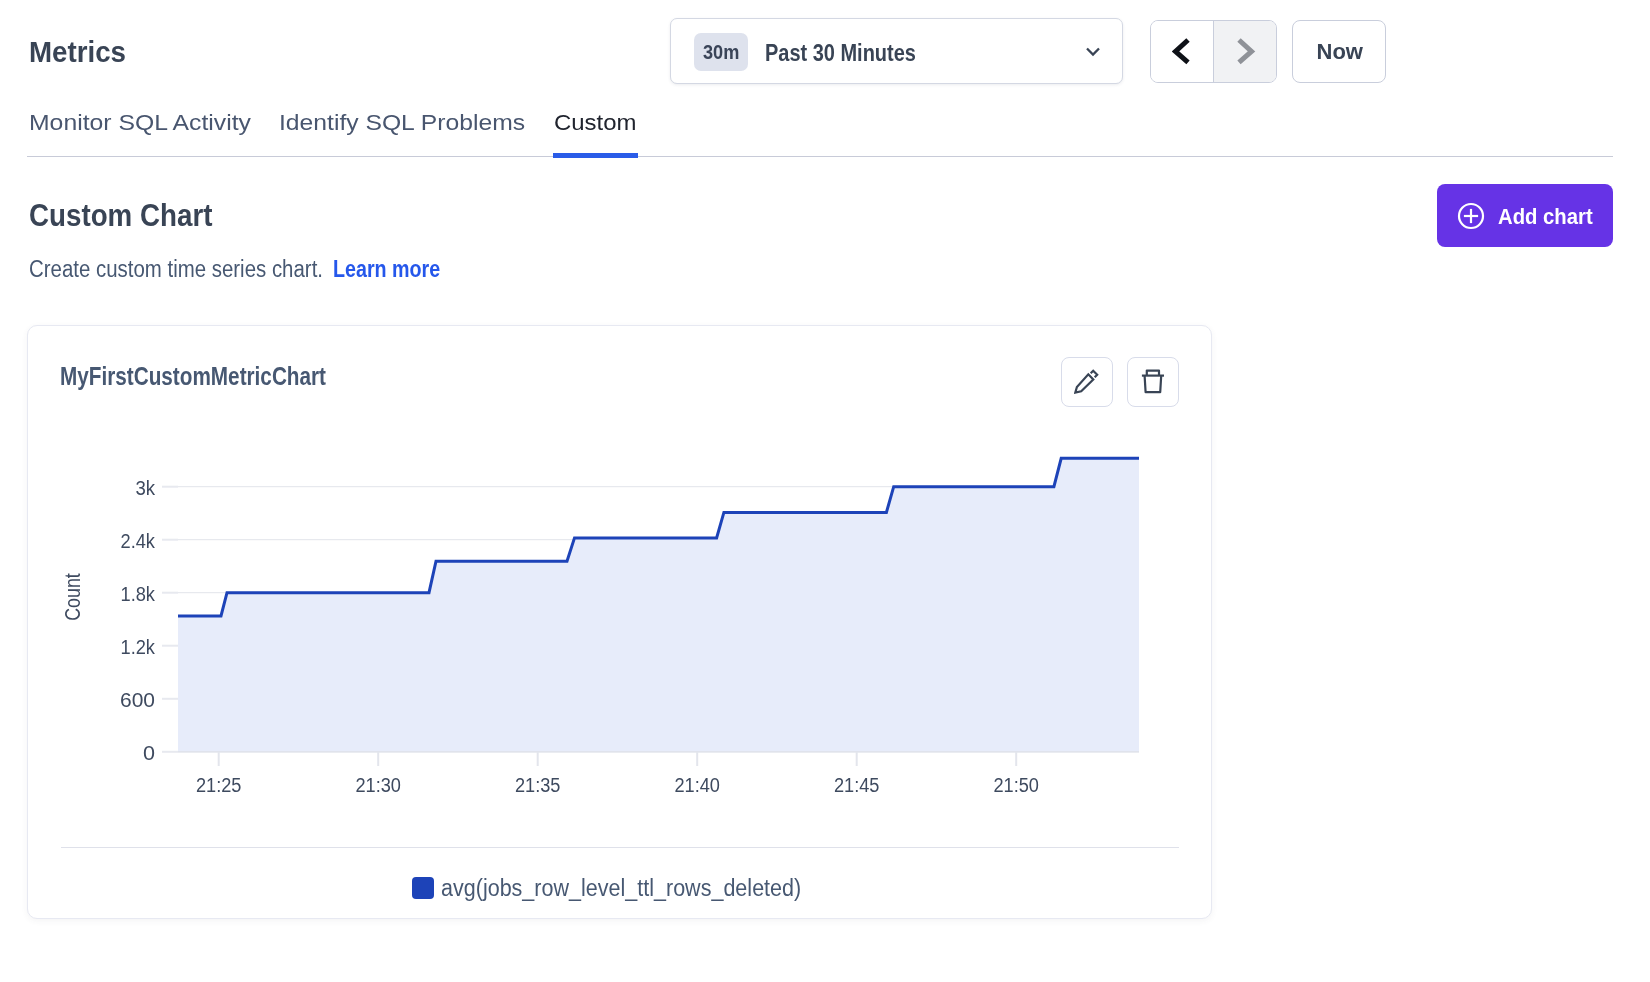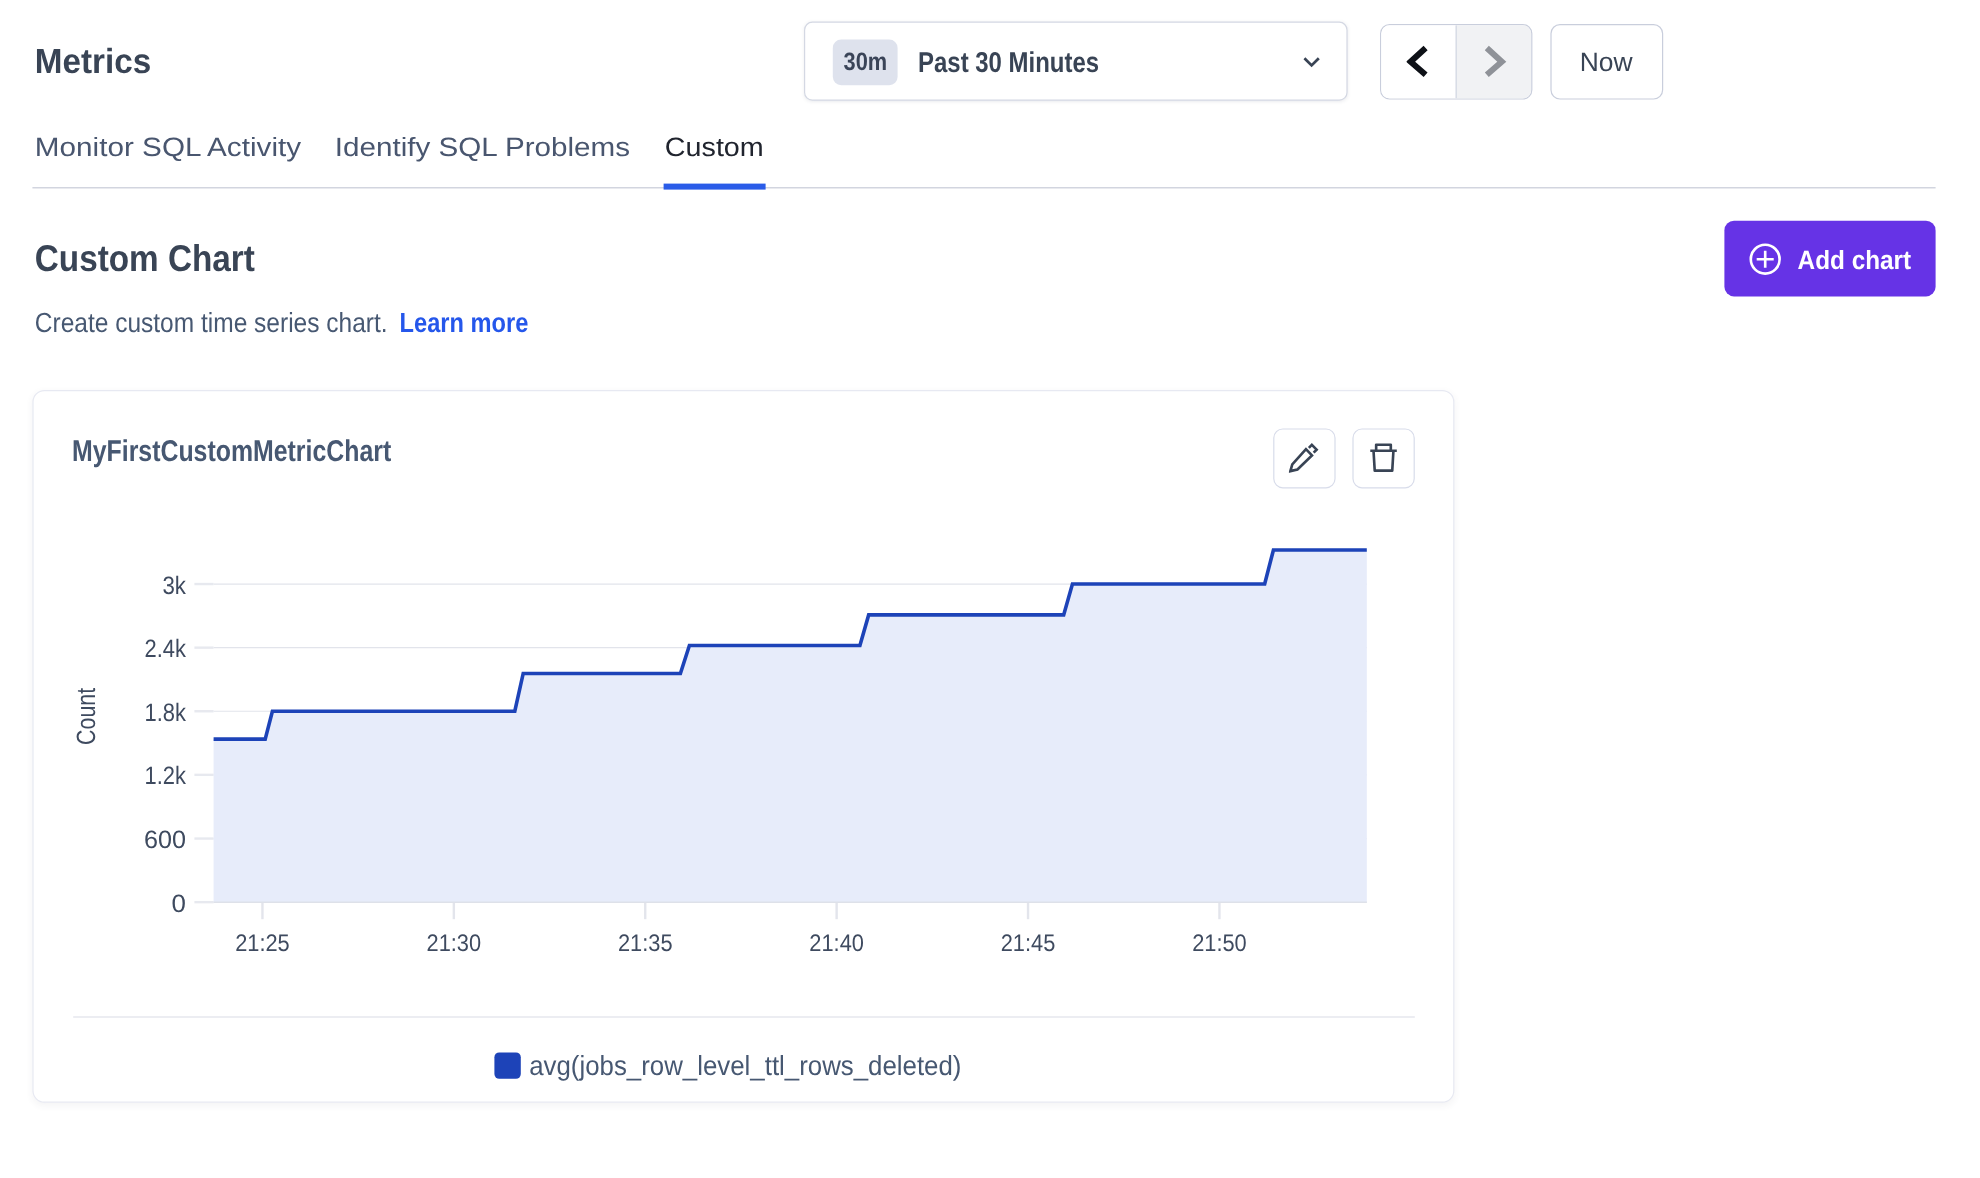--- a/index.html
+++ b/index.html
@@ -25,21 +25,21 @@
   <div style="flex:1; background:#F1F2F4;"></div>
 </div>
 <svg class="abs" style="left:1172px; top:36px;" width="20" height="32" viewBox="0 0 20 32">
     <polyline points="16,4 3.5,15.5 16,26.3" fill="none" stroke="#0E1117" stroke-width="5" stroke-linejoin="miter"></polyline>
   </svg>
 <svg class="abs" style="left:1237px; top:36px;" width="20" height="32" viewBox="0 0 20 32">
     <polyline points="2,4 14.5,15.5 2,26.3" fill="none" stroke="#8F9298" stroke-width="5" stroke-linejoin="miter"></polyline>
   </svg>
 
 <div class="abs" style="left:1292px; top:20px; width:94px; height:63px; border:1px solid #C9CEDC; border-radius:8px; background:#fff;"></div>
-<div class="t" style="left:1316.5px; top:40.6px; font-size:22px; font-weight:400; color:#394455;">Now</div>
+<div class="t" style="left:1316.5px; top:40.6px; font-size:22px; font-weight:700; color:#394455;">Now</div>
 
 <div class="abs" style="left:27px; top:156px; width:1586px; height:1px; background:#C8CBD8;"></div>
 <div class="abs" style="left:553px; top:153px; width:85px; height:5px; background:#2A5CE8;"></div>
 <div class="t" style="left:28.7px; top:111.6px; font-size:22px; color:#49566F; transform:scaleX(1.125);">Monitor SQL Activity</div>
 <div class="t" style="left:279px; top:111.6px; font-size:22px; color:#49566F; transform:scaleX(1.122);">Identify SQL Problems</div>
 <div class="t" style="left:554.2px; top:111.6px; font-size:22px; color:#20242E; transform:scaleX(1.088);">Custom</div>
 
 <div class="t" style="left:29.3px; top:199.8px; font-size:31px; font-weight:700; color:#394455; transform:scaleX(0.895);">Custom Chart</div>
 <div class="t" style="left:28.8px; top:258.2px; font-size:23px; color:#475872; transform:scaleX(0.888);">Create custom time series chart.</div>
 <div class="t" style="left:332.9px; top:257.6px; font-size:23px; font-weight:700; color:#2557EB; transform:scaleX(0.856);">Learn more</div>

